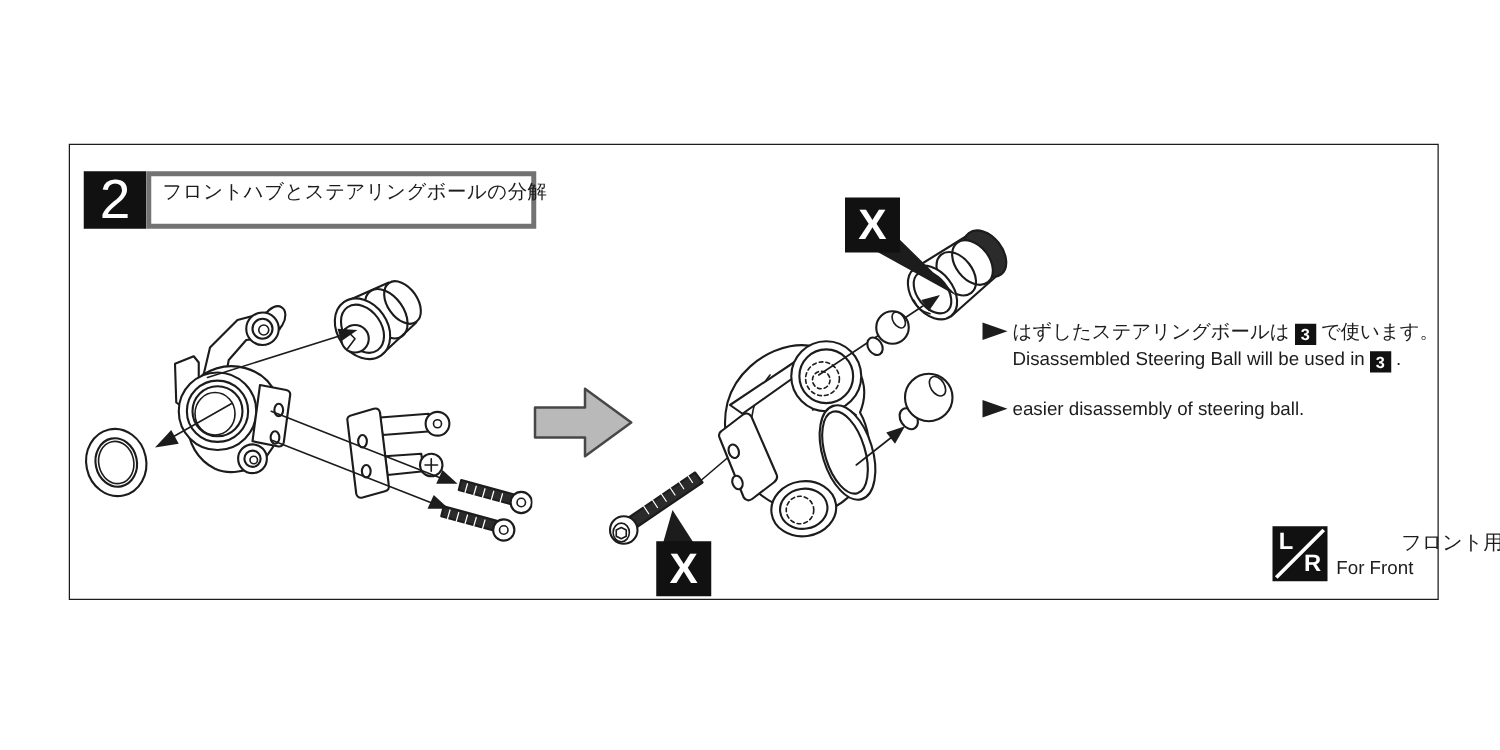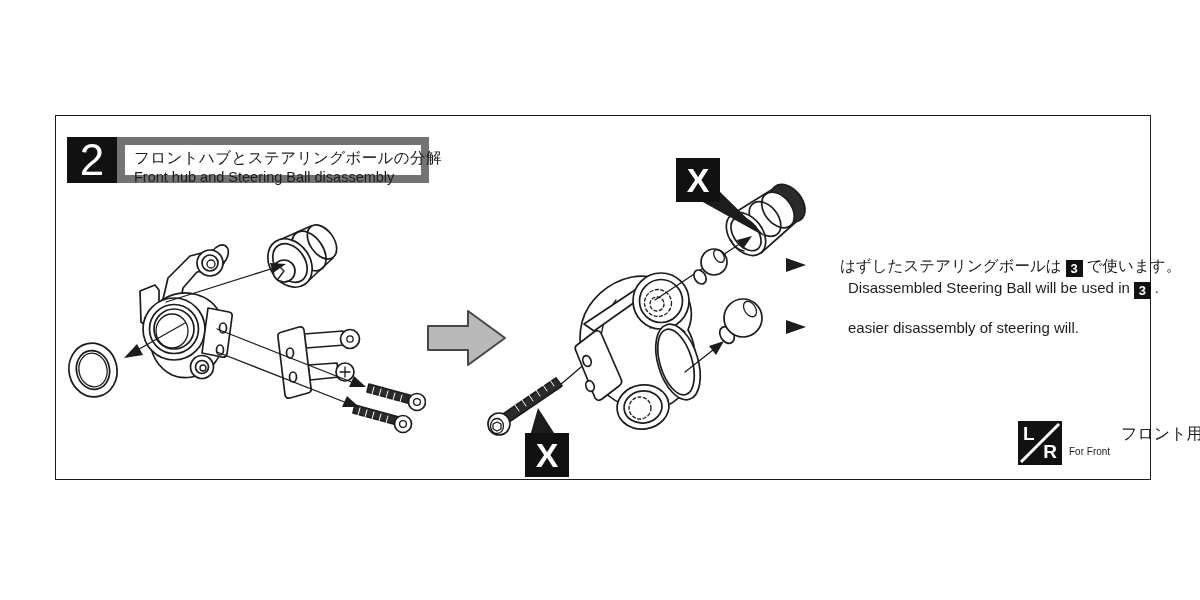--- a/index.html
+++ b/index.html
@@ -2,21 +2,21 @@
 <html><head>
 <meta charset="utf-8">
 <style>
   html,body{margin:0;padding:0;background:#fff;}
   .page{position:relative;width:1200px;height:600px;background:#fff;overflow:hidden;
         font-family:"Liberation Sans","DejaVu Sans",sans-serif;color:#1c1c1c;}
   .frame{position:absolute;left:55px;top:115px;width:1094px;height:363px;border:1.5px solid #1c1c1c;}
   .step-box{position:absolute;left:67px;top:137px;width:50px;height:46px;background:#111;
             display:flex;align-items:center;justify-content:center;}
   .step-num{color:#fff;font-size:44px;font-weight:400;line-height:1;}
-  .title-box{position:absolute;left:117px;top:137px;width:312px;height:46px;border:8px solid #737373;
+  .title-box{position:absolute;left:117px;top:137px;width:312px;height:46px;border:4px solid #737373;
              box-sizing:border-box;background:#fff;padding:3px 0 0 9px;}
   .title-jp{font-size:15.5px;letter-spacing:0.4px;line-height:20px;white-space:nowrap;}
   .title-en{font-size:14.5px;line-height:19px;white-space:nowrap;}
 
   .dg{position:absolute;}
   .dg path,.dg ellipse,.dg circle,.dg polygon,.dg line
      {stroke:#1c1c1c;stroke-width:1.7;fill:none;stroke-linejoin:round;stroke-linecap:round;}
   .dg .w{fill:#fff;}
   .dg .b{fill:#1c1c1c;stroke:none;}
   .dg .dk{fill:#2b2b2b;}
@@ -24,44 +24,43 @@
   .dg .wt{stroke:#fff;stroke-width:1;}
   .dg .dash{stroke-dasharray:3 2.5;stroke-width:1.3;}
 
   .xbox{position:absolute;width:44px;height:44px;background:#111;color:#fff;display:flex;
         align-items:center;justify-content:center;font-size:34px;font-weight:bold;}
 
   .note{position:absolute;width:370px;}
   .bullet{position:absolute;left:0;top:3px;width:0;height:0;border-left:20px solid #1c1c1c;
           border-top:7px solid transparent;border-bottom:7px solid transparent;}
   .note-body{margin-left:24px;}
-  .nline-jp{font-size:15.5px;line-height:21.5px;white-space:nowrap;margin-left:30px;}
-  .nline-en{font-size:15px;line-height:21.5px;white-space:nowrap;margin-left:38px;}
+  .nline-jp{font-size:15.5px;line-height:21.5px;white-space:nowrap;}
+  .nline-en{font-size:15px;line-height:21.5px;white-space:nowrap;}
   .ref{display:inline-block;min-width:17px;height:17px;background:#111;color:#fff;font-size:13px;
        font-weight:bold;text-align:center;line-height:17px;margin:0 4px;vertical-align:-2px;}
 
   .lr-badge{position:absolute;left:1018px;top:421px;width:44px;height:44px;background:#111;}
   .lr-l{position:absolute;left:5px;top:2px;color:#fff;font-size:19px;font-weight:bold;}
   .lr-r{position:absolute;right:5px;bottom:2px;color:#fff;font-size:19px;font-weight:bold;}
   .lr-label-jp{position:absolute;left:1121px;top:424px;font-size:16px;white-space:nowrap;}
-  .lr-label-en{position:absolute;left:1069px;top:446px;font-size:10px;white-space:nowrap;}
+  .lr-label-en{position:absolute;left:1069px;top:446px;font-size:15px;white-space:nowrap;}
 </style>
 </head>
 <body>
 
 <div class="page">
 
   <div class="frame"></div>
 
   <div class="step-box">
     <span class="step-num">2</span>
   </div>
   <div class="title-box">
     <div class="title-jp">フロントハブとステアリングボールの分解</div>
-    <div class="title-en">Front hub and Steering Ball disassembly</div>
   </div>
 
   <svg class="dg" style="left:66px;top:206px" width="360" height="245" viewBox="0 0 360 245">
     <g>
       <polygon class="w" points="74,85 89,79 93,84 93,116 85,123 75,116"></polygon>
       <ellipse class="w" cx="153" cy="50" rx="8" ry="12" transform="rotate(32 153 50)"></ellipse>
       <polygon class="w" points="94,106 102,72 124,50 147,44 158,57 149,64 131,66 117,82 112,108"></polygon>
       <path class="w" d="M 96,94 C 118,80 146,88 155,110 C 162,128 158,150 143,163 C 132,172 117,174 106,169 C 92,162 84,148 84,132 C 84,116 88,101 96,94 Z"></path>
       <circle class="w" cx="108" cy="123" r="31"></circle>
       <circle cx="108" cy="123" r="24.5"></circle>
@@ -197,21 +196,21 @@
     <div class="bullet"></div>
     <div class="note-body">
       <div class="nline-jp"><span>はずしたステアリングボールは</span><span class="ref">3</span><span>で使います。</span></div>
       <div class="nline-en"><span>Disassembled Steering Ball will be used in</span><span class="ref">3</span><span>.</span></div>
     </div>
   </div>
 
   <div class="note" style="left:786px;top:317px">
     <div class="bullet"></div>
     <div class="note-body">
-      <div class="nline-en">easier disassembly of steering will.</div>
+      <div class="nline-en">easier disassembly of steering ball.</div>
     </div>
   </div>
 
   <div class="lr-badge">
     <svg width="44" height="44" viewBox="0 0 44 44">
       <line x1="3" y1="41" x2="41" y2="3" stroke="#fff" stroke-width="3"></line>
     </svg>
     <span class="lr-l">L</span>
     <span class="lr-r">R</span>
   </div>

